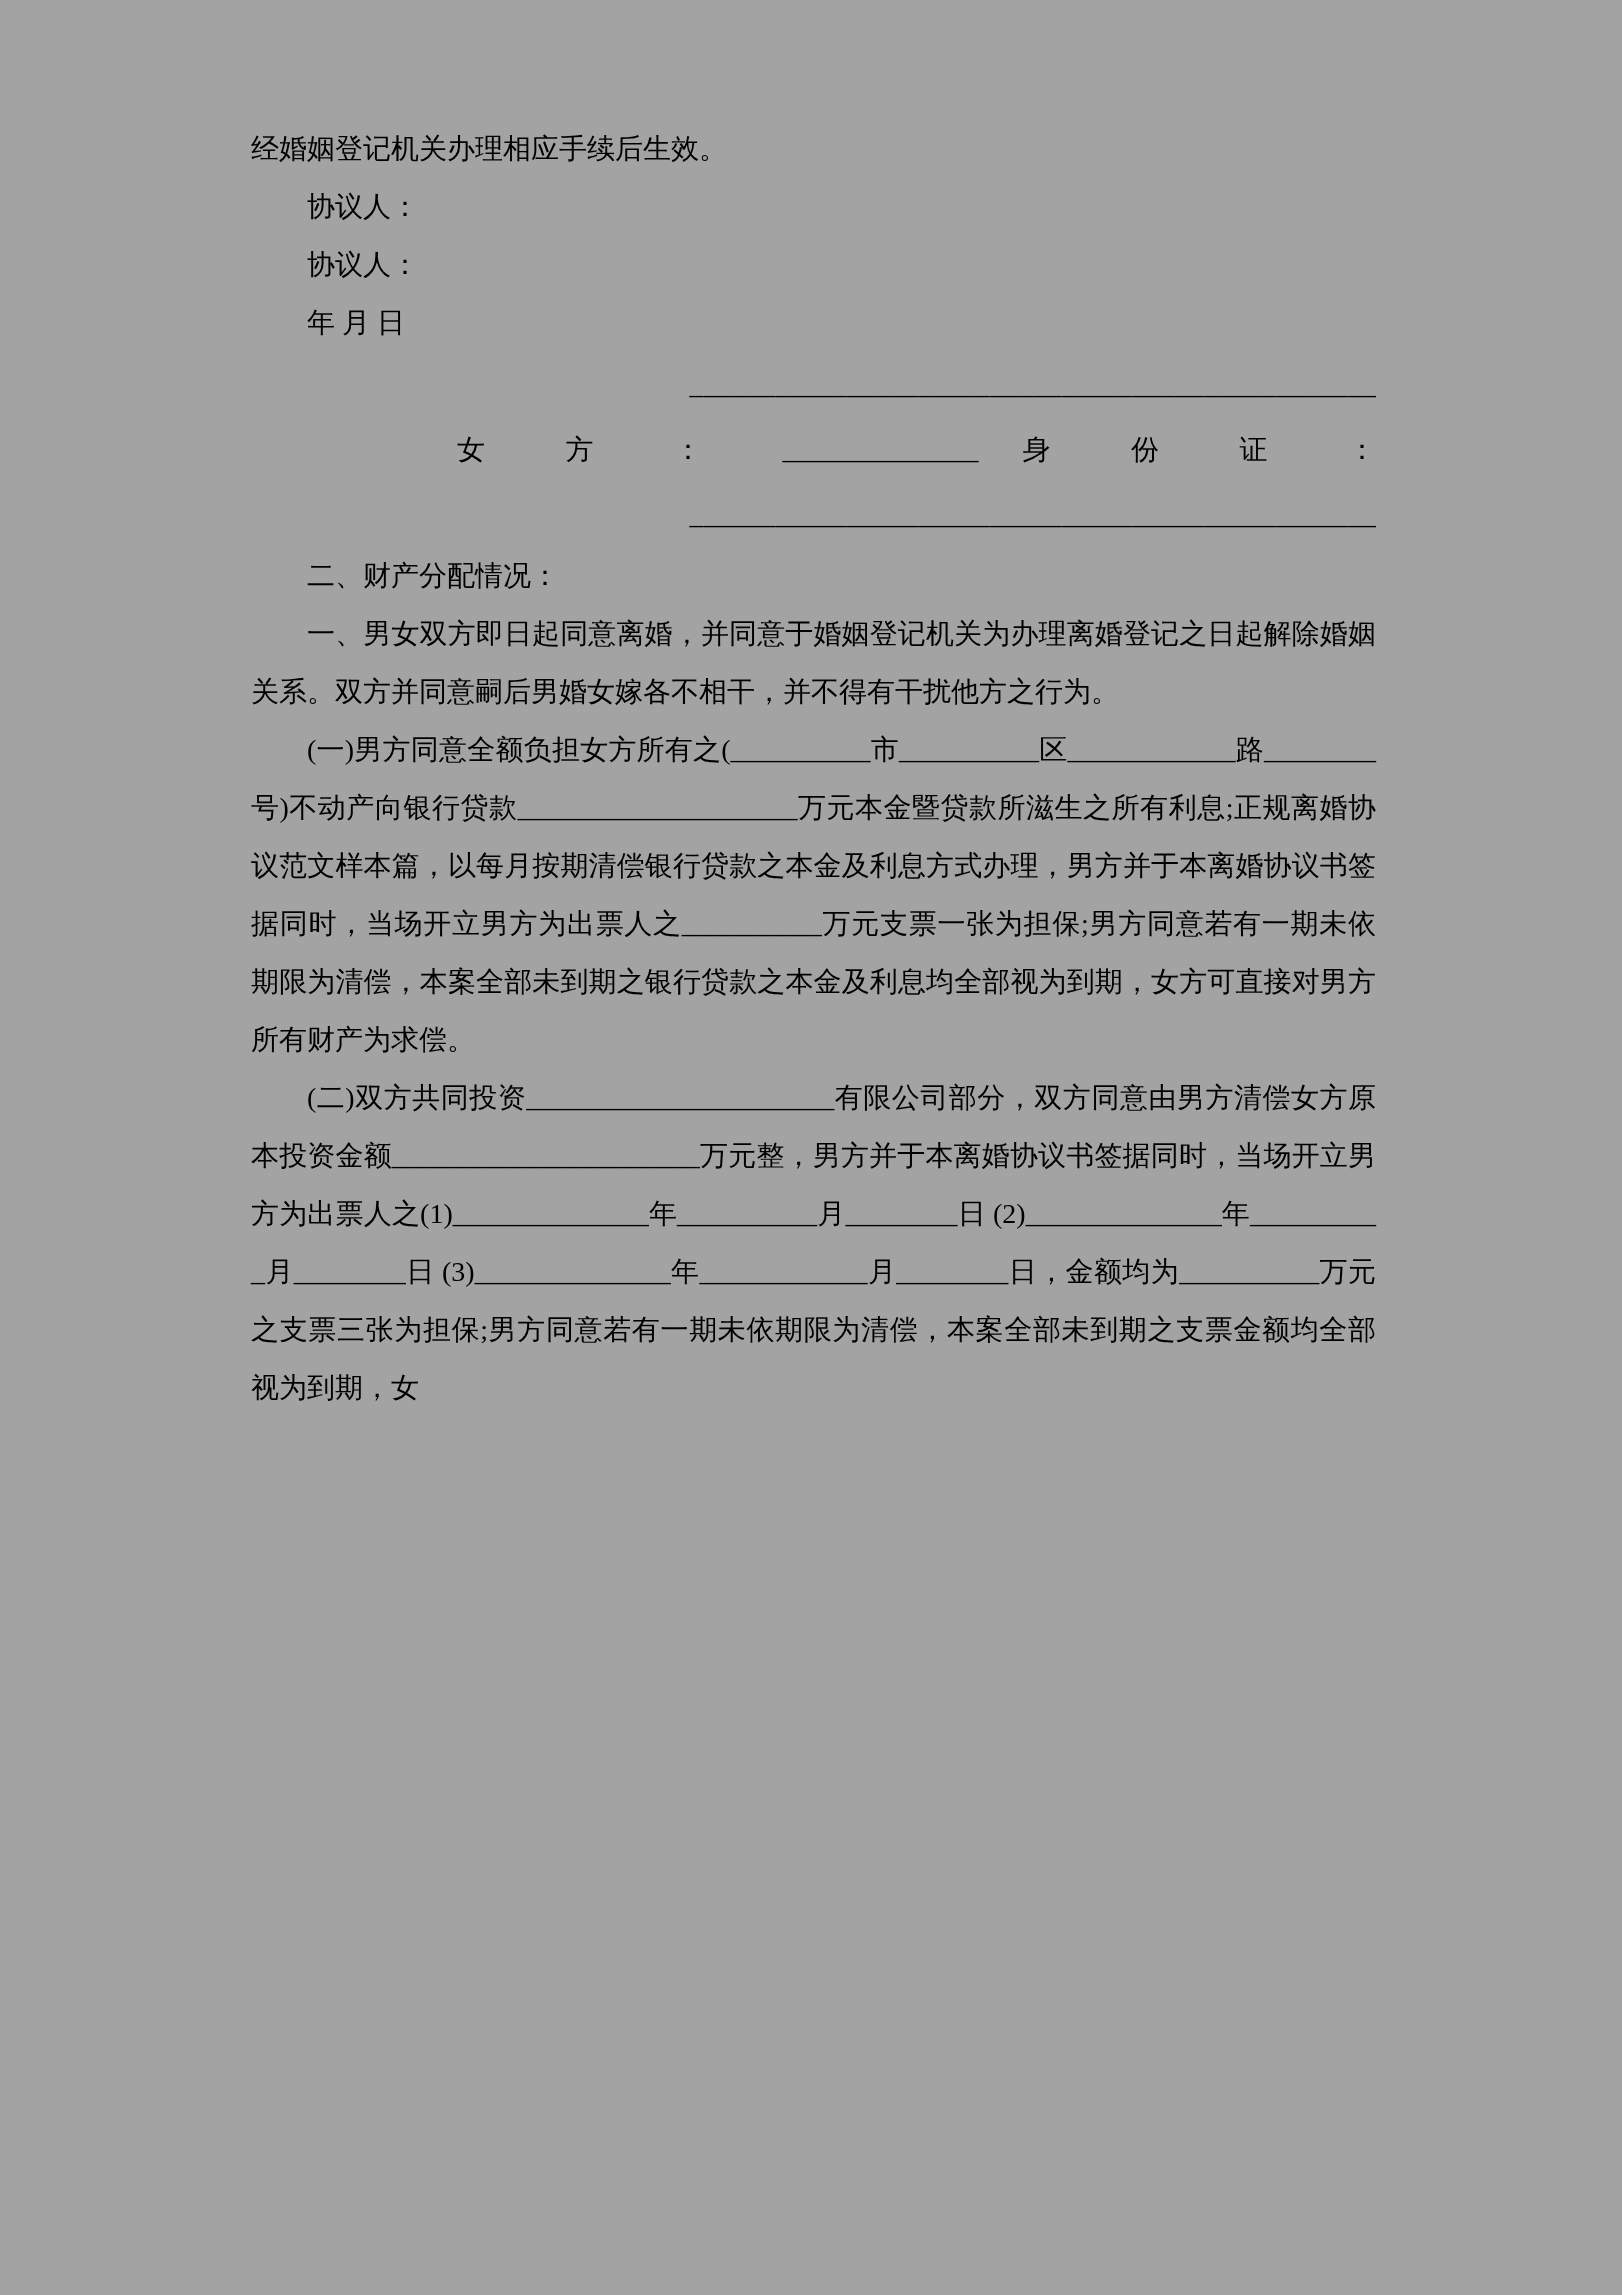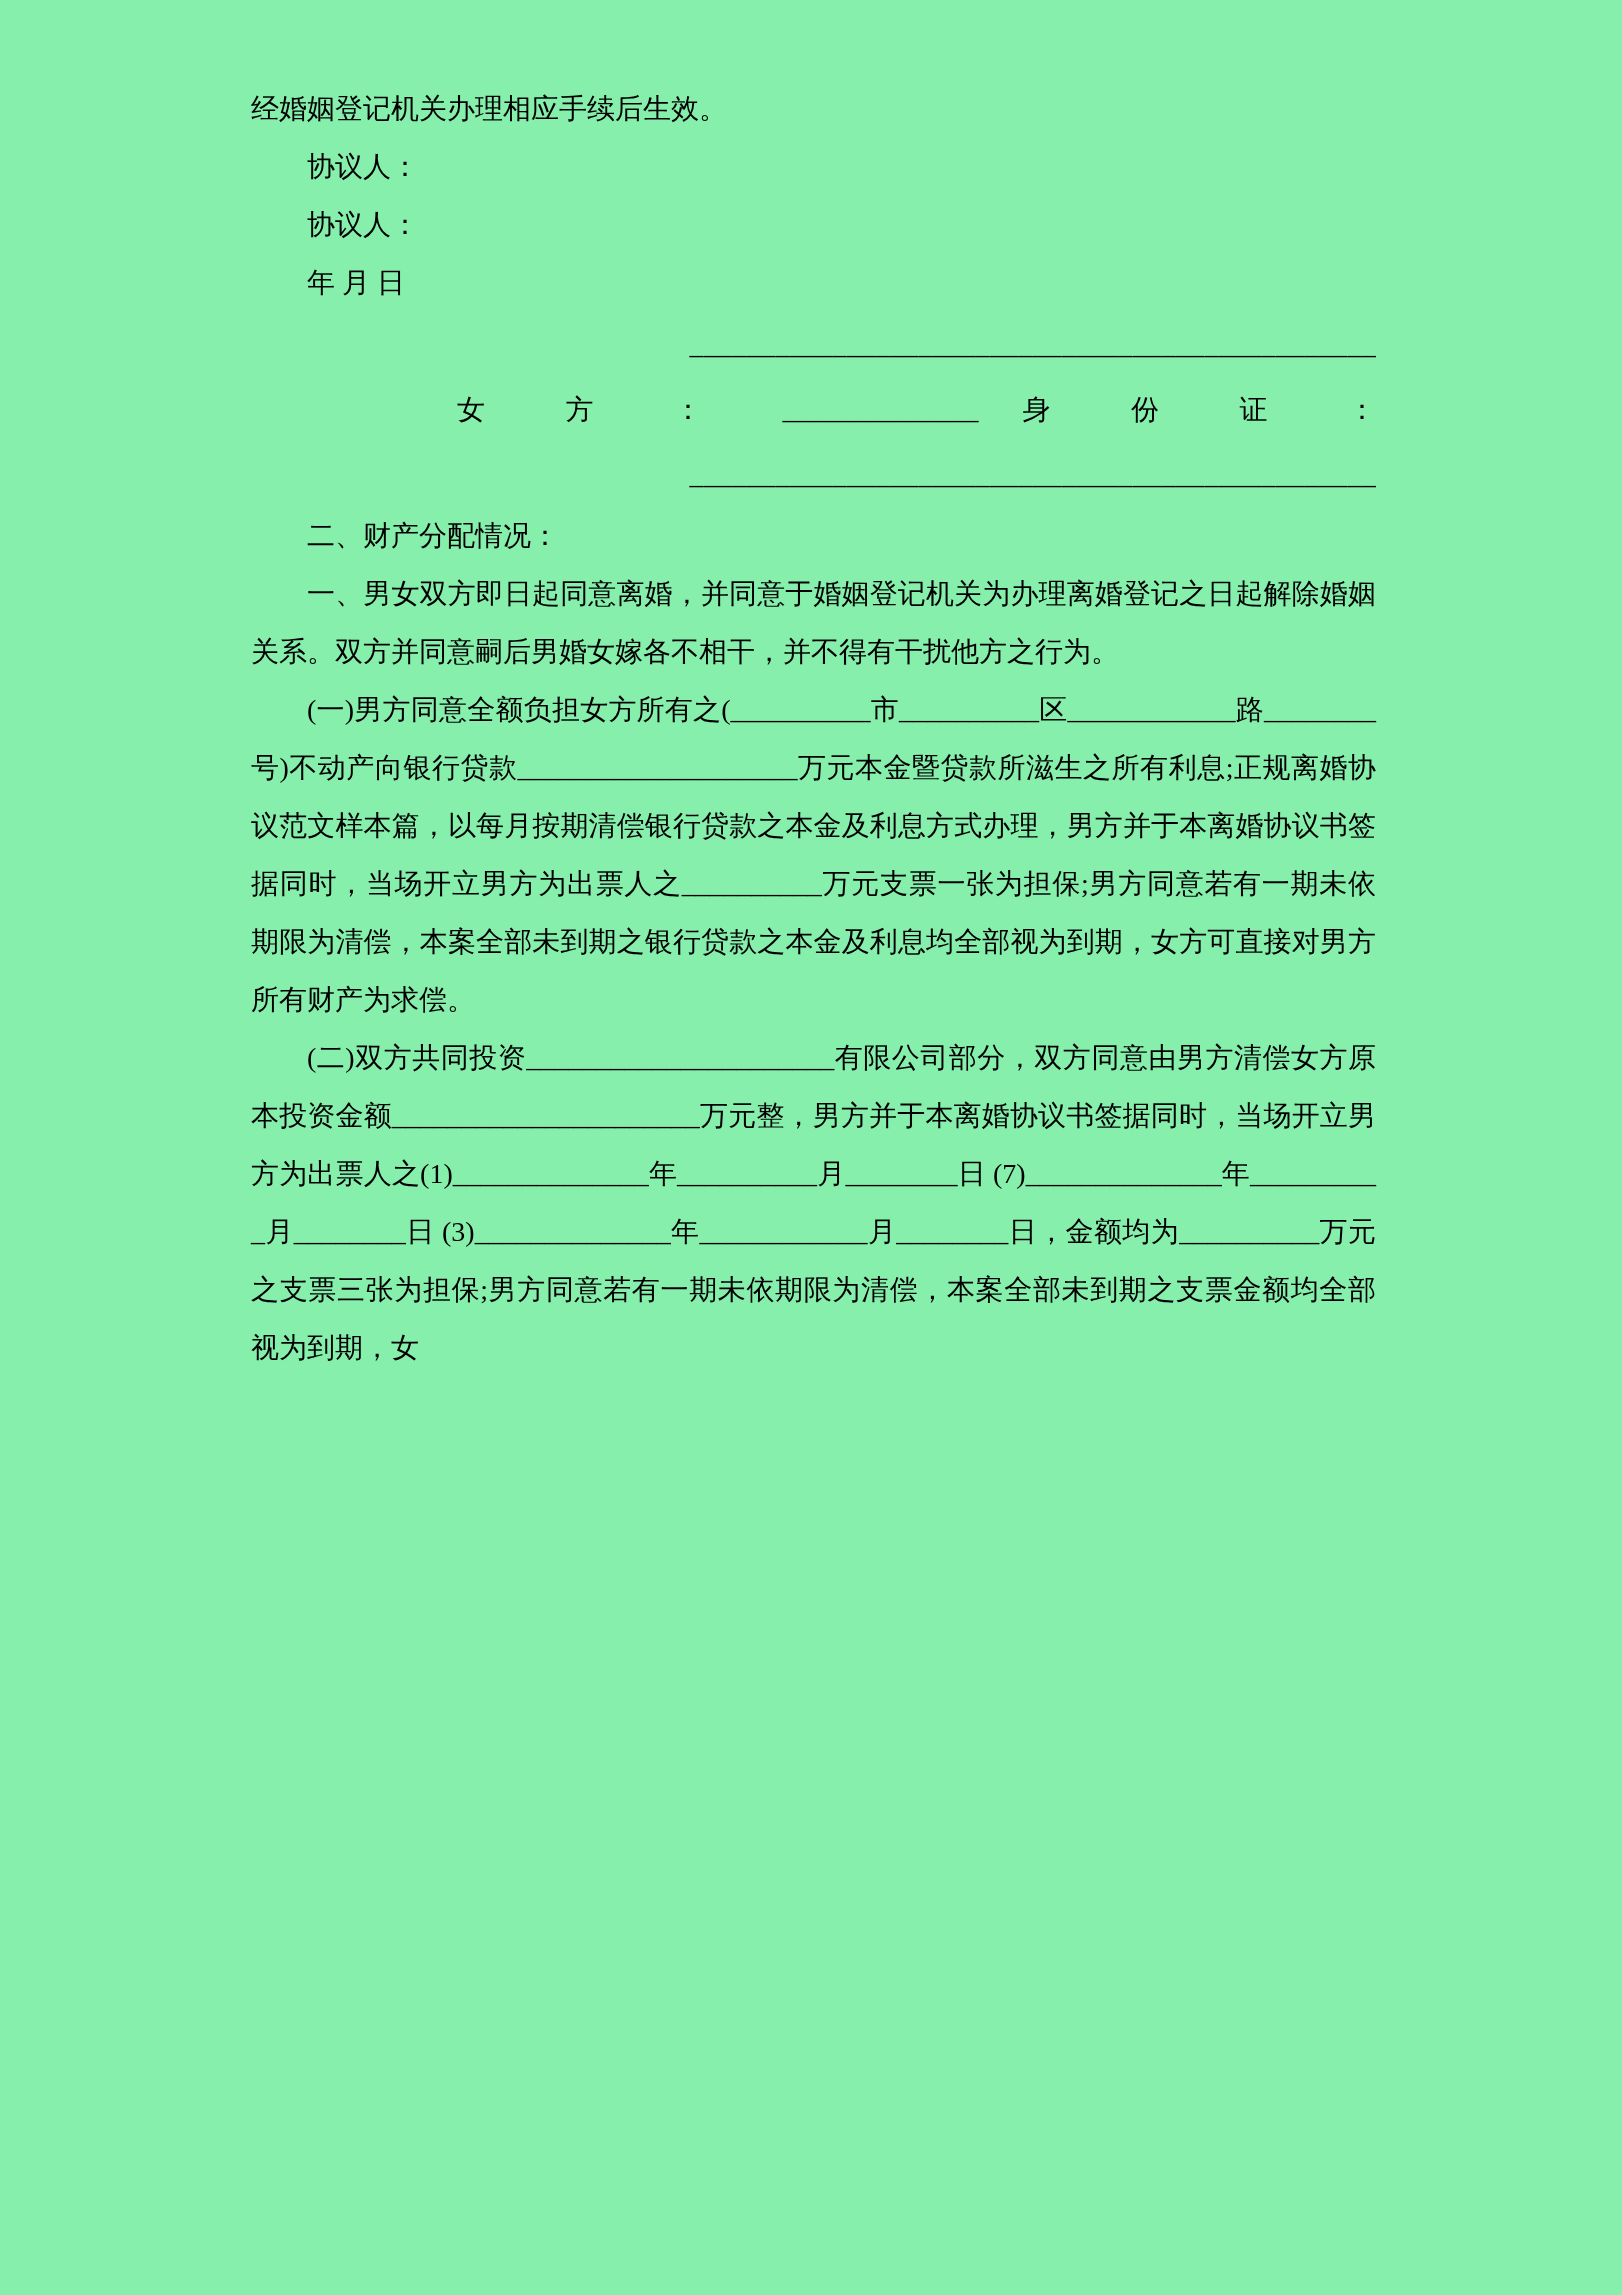--- a/index.html
+++ b/index.html
@@ -5,26 +5,26 @@
   html, body {
     margin: 0;
     padding: 0;
     background: #ffffff;
   }
   .page {
     position: relative;
     box-sizing: border-box;
     width: 1623px;
     height: 2295px;
-    background: #86efac;
+    background: #a3a3a3;
     color: #000000;
     font-family: "Liberation Serif", "DejaVu Serif", serif;
     font-size: 28px;
     line-height: 58px;
-    padding: 80px 247px 0 251px;
+    padding: 120px 247px 0 251px;
     overflow: hidden;
   }
   .page p {
     margin: 0;
     word-break: break-all;
   }
   .indent {
     text-indent: 2em;
   }
   .justify {
@@ -51,16 +51,16 @@
       <p class="justify">经婚姻登记机关办理相应手续后生效。</p>
       <p class="indent">协议人：</p>
       <p class="indent">协议人：</p>
       <p class="indent">年 月 日</p>
       <p class="plain">________________________________________________</p>
       <p class="spread">女 方 ： ______________ 身 份 证 ：</p>
       <p class="plain">________________________________________________</p>
       <p class="indent">二、财产分配情况：</p>
       <p class="indent justify">一、男女双方即日起同意离婚，并同意于婚姻登记机关为办理离婚登记之日起解除婚姻关系。双方并同意嗣后男婚女嫁各不相干，并不得有干扰他方之行为。</p>
       <p class="indent justify">(一)男方同意全额负担女方所有之(__________市__________区____________路________号)不动产向银行贷款____________________万元本金暨贷款所滋生之所有利息;正规离婚协议范文样本篇，以每月按期清偿银行贷款之本金及利息方式办理，男方并于本离婚协议书签据同时，当场开立男方为出票人之__________万元支票一张为担保;男方同意若有一期未依期限为清偿，本案全部未到期之银行贷款之本金及利息均全部视为到期，女方可直接对男方所有财产为求偿。</p>
-      <p class="indent justify">(二)双方共同投资______________________有限公司部分，双方同意由男方清偿女方原本投资金额______________________万元整，男方并于本离婚协议书签据同时，当场开立男方为出票人之(1)______________年__________月________日 (7)______________年__________月________日 (3)______________年____________月________日，金额均为__________万元之支票三张为担保;男方同意若有一期未依期限为清偿，本案全部未到期之支票金额均全部视为到期，女</p>
+      <p class="indent justify">(二)双方共同投资______________________有限公司部分，双方同意由男方清偿女方原本投资金额______________________万元整，男方并于本离婚协议书签据同时，当场开立男方为出票人之(1)______________年__________月________日 (2)______________年__________月________日 (3)______________年____________月________日，金额均为__________万元之支票三张为担保;男方同意若有一期未依期限为清偿，本案全部未到期之支票金额均全部视为到期，女</p>
     </main>
 </div>
 
 
 </body></html>

